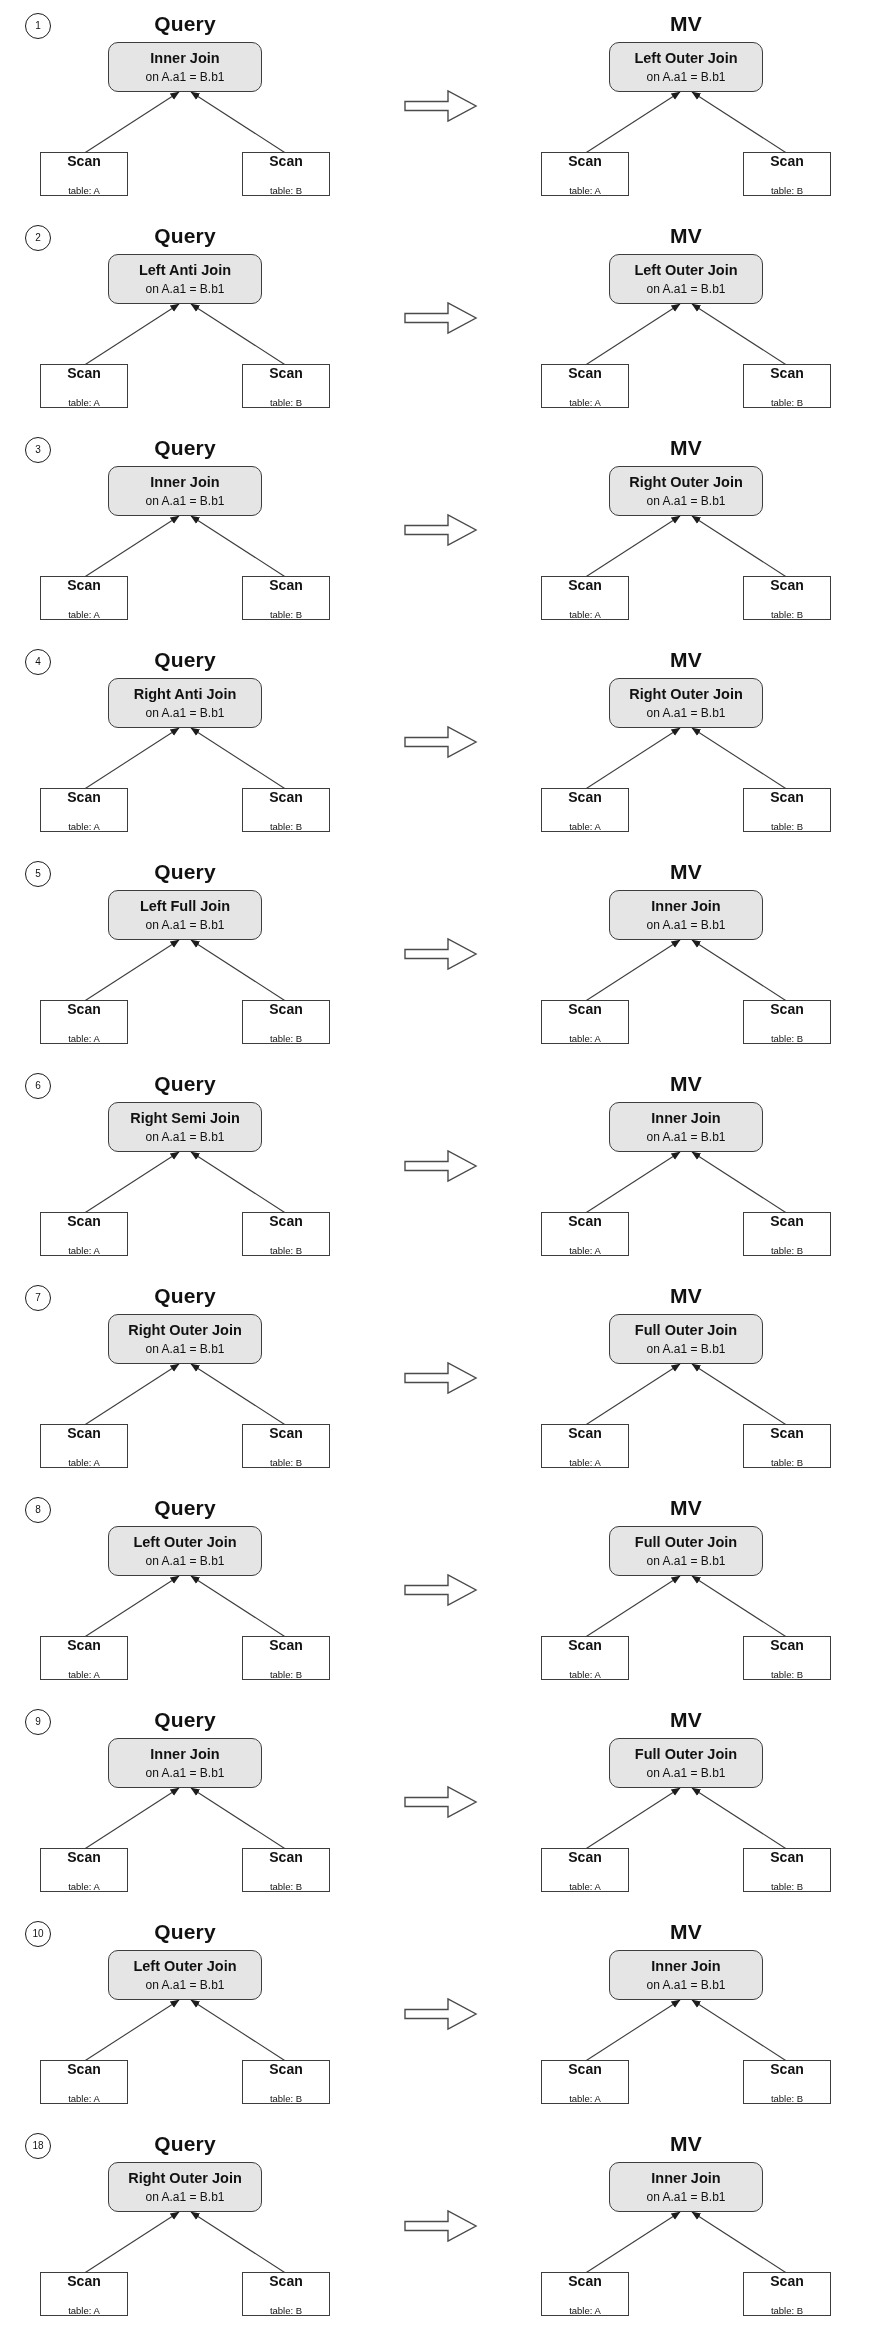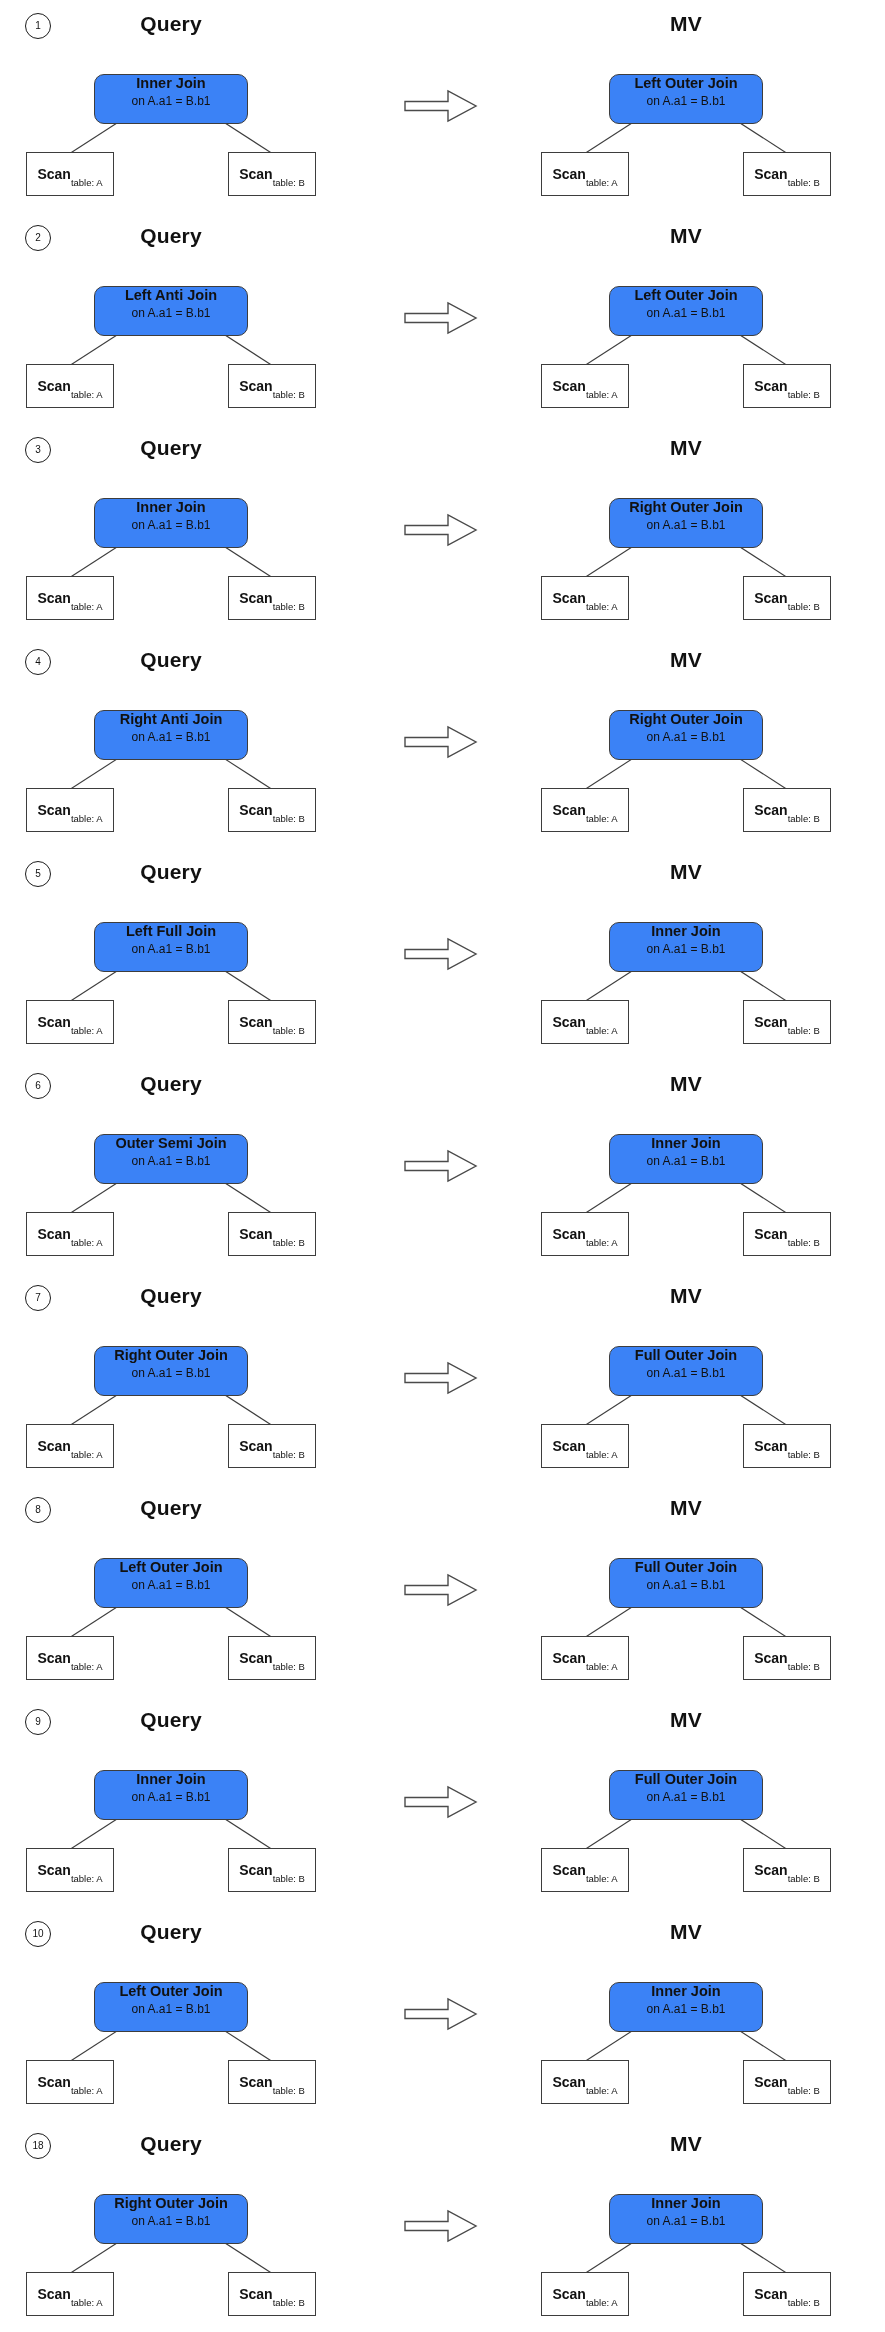--- a/index.html
+++ b/index.html
@@ -14,45 +14,44 @@
 
   .badge {
     position: absolute; left: 25px; top: 13px;
     width: 24px; height: 24px;
     border: 1.4px solid #1c1c1c; border-radius: 50%;
     display: flex; align-items: center; justify-content: center;
     font-size: 10px; line-height: 1; background: #ffffff;
   }
 
   .tree { position: absolute; top: 12px; width: 310px; height: 184px; }
-  .tree.query { left: 16px; }
+  .tree.query { left: 30px; }
   .tree.mv    { left: 531px; }
 
   .tree-title {
     position: absolute; top: 0; left: 0; right: 0;
     text-align: center; font-size: 21px; font-weight: bold;
     letter-spacing: 0.2px;
   }
 
   .join-node {
     position: absolute; top: 30px; left: 50%; transform: translateX(-50%);
     width: 152px; height: 48px;
-    border: 1.4px solid #3d3d3d; border-radius: 10px; background: #3b82f6;
-    display: flex; flex-direction: column; align-items: center; justify-content: flex-start;
+    border: 1.4px solid #3d3d3d; border-radius: 10px; background: #e5e5e5;
+    display: flex; flex-direction: column; align-items: center; justify-content: center;
     z-index: 2;
-    margin-top: 32px;
   }
   .join-name { font-size: 14.5px; font-weight: bold; line-height: 1.2; white-space: nowrap; }
   .join-cond { font-size: 12px; margin-top: 2px; white-space: nowrap; }
 
   .scan {
     position: absolute; bottom: 0;
     width: 86px; height: 42px;
     border: 1.4px solid #3d3d3d; background: #ffffff;
-    display: flex; align-items: center; justify-content: center;
+    display: flex; flex-direction: column; align-items: center; justify-content: flex-start;
     z-index: 2;
   }
   .scan.left  { left: 10px; }
   .scan.right { right: 10px; }
   .scan-name  { font-size: 14px; font-weight: bold; line-height: 1.15; }
   .scan-table { font-size: 9.5px; margin-top: 16px; white-space: nowrap; }
 
   .edges { position: absolute; left: 0; top: 0; width: 310px; height: 184px; z-index: 1; }
 
   .big-arrow { position: absolute; left: 403px; top: 86px; width: 76px; height: 40px; }
@@ -346,21 +345,21 @@
       <span>6</span>
     </div>
 
     <div class="tree query">
       <div class="tree-title">Query</div>
       <svg class="edges" viewBox="0 0 310 184">
         <line x1="53" y1="142" x2="149" y2="80" stroke="#3d3d3d" stroke-width="1.1" marker-end="url(#arrowhead)"></line>
         <line x1="257" y1="142" x2="161" y2="80" stroke="#3d3d3d" stroke-width="1.1" marker-end="url(#arrowhead)"></line>
       </svg>
       <div class="join-node">
-        <div class="join-name">Outer Semi Join</div>
+        <div class="join-name">Right Semi Join</div>
         <div class="join-cond">on A.a1 = B.b1</div>
       </div>
       <div class="scan left">
         <div class="scan-name">Scan</div>
         <div class="scan-table">table: A</div>
       </div>
       <div class="scan right">
         <div class="scan-name">Scan</div>
         <div class="scan-table">table: B</div>
       </div>

